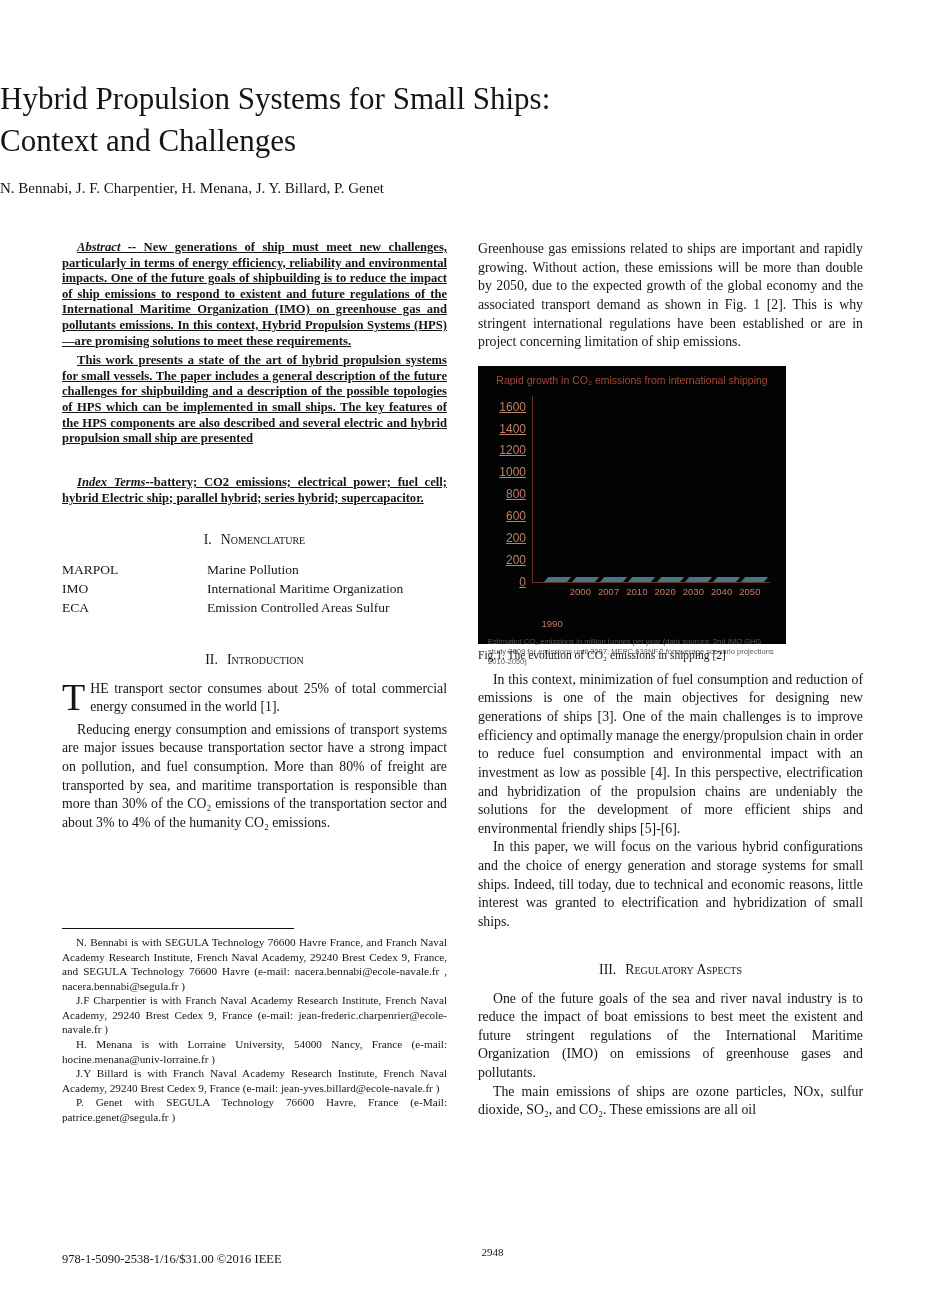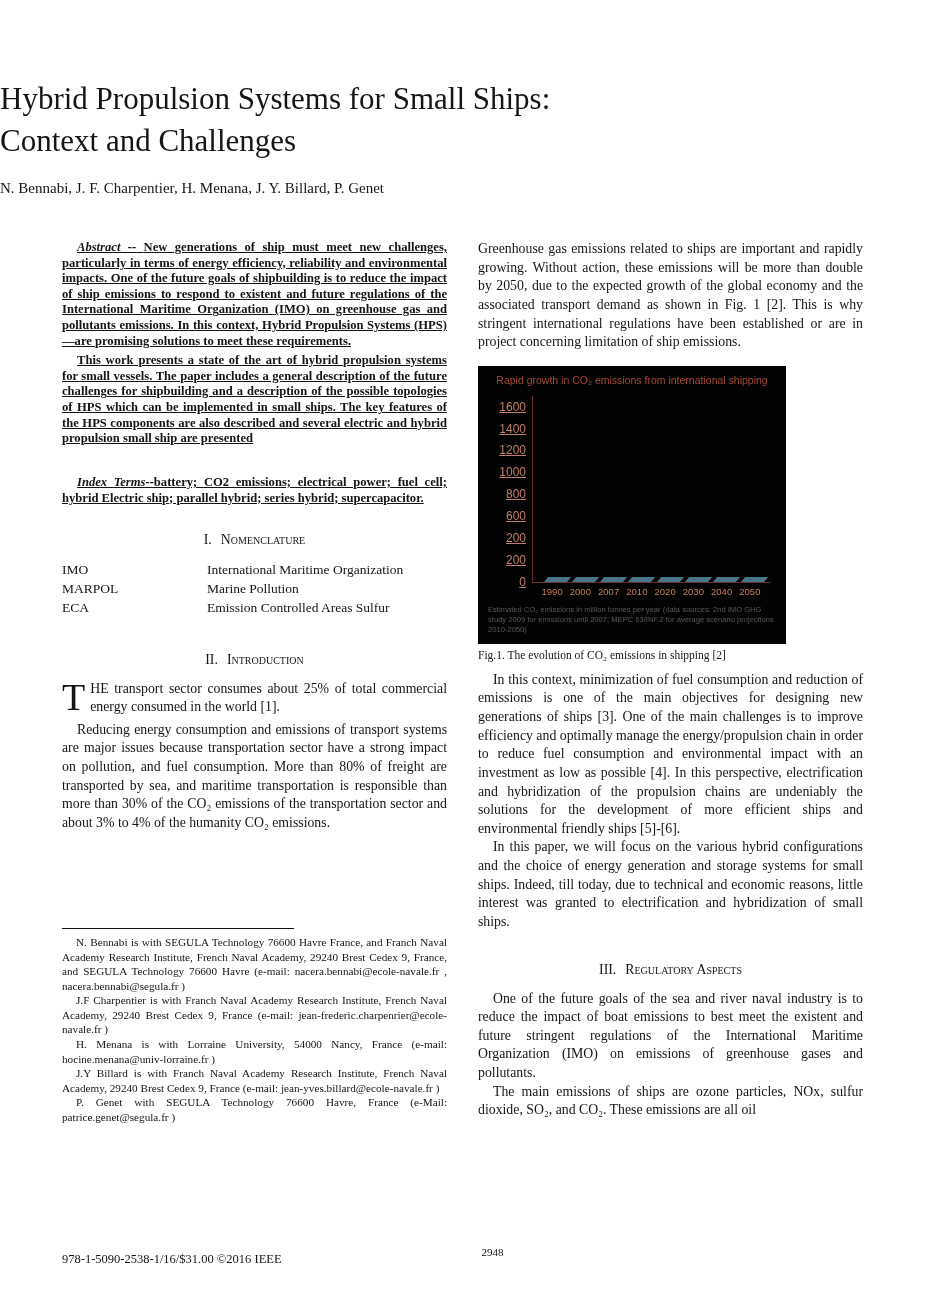--- a/index.html
+++ b/index.html
@@ -74,26 +74,26 @@
 
   <div class="col col-left">
     <p class="abstract-text first"><span class="lead-italic">Abstract --</span> <span>New generations of ship must meet new challenges, particularly in terms of energy efficiency, reliability and environmental impacts. One of the future goals of shipbuilding is to reduce the impact of ship emissions to respond to existent and future regulations of the International Maritime Organization (IMO) on greenhouse gas and pollutants emissions.  In this context, Hybrid Propulsion Systems (HPS)—are promising solutions to meet these requirements.</span></p>
     <p class="abstract-text" style="text-indent:15px; margin-top:4px;">This work presents a state of the art of hybrid propulsion systems for small vessels. The paper includes a general description of the future challenges for shipbuilding and a description of the possible topologies of HPS which can be implemented in small ships. The key features of the HPS components are also described and several electric and hybrid propulsion small ship are presented</p>
 
     <p class="abstract-text index-terms" style="text-indent:15px;"><span class="lead-italic">Index Terms--</span><span>battery; CO2 emissions; electrical power; fuel cell; hybrid Electric ship; parallel hybrid; series hybrid; supercapacitor.</span></p>
 
     <div class="heading"><span class="num">I.</span><span class="sc">Nomenclature</span></div>
 
     <div class="nomenclature-row">
+      <span class="term">MARPOL</span>
+      <span class="def">Marine Pollution</span>
+    </div>
+    <div class="nomenclature-row">
       <span class="term">IMO</span>
       <span class="def">International Maritime Organization</span>
-    </div>
-    <div class="nomenclature-row">
-      <span class="term">MARPOL</span>
-      <span class="def">Marine Pollution</span>
     </div>
     <div class="nomenclature-row">
       <span class="term">ECA</span>
       <span class="def">Emission Controlled Areas Sulfur</span>
     </div>
 
     <div class="heading" style="margin-top:34px;"><span class="num">II.</span><span class="sc">Introduction</span></div>
 
     <p class="body-text"><span class="dropcap">T</span><span>HE transport sector consumes about 25% of total commercial energy consumed in the world [1].</span></p>
     <p class="body-text indent" style="margin-top:4px; clear:left;">Reducing energy consumption and emissions of transport systems are major issues because transportation sector have a strong impact on pollution, and fuel consumption. More than 80% of freight are transported by sea, and maritime transportation is responsible than more than 30% of the CO₂ emissions of the transportation sector and about 3% to 4% of the humanity CO₂ emissions.</p>
@@ -147,21 +147,21 @@
               </div>
               <div class="bar-slot">
                 <div class="bar" style="height: 77.0588%; background: rgb(44, 79, 94);"></div>
               </div>
               <div class="bar-slot">
                 <div class="bar" style="height: 94.1176%; background: rgb(44, 79, 94);"></div>
               </div>
             </div>
         </div>
         <div class="chart-xticks">
-            <div class="xtick" style="color: rgb(192, 128, 104);">1990</div>
+            <div class="xtick" style="color: rgb(192, 128, 104); margin-top: 32px;">1990</div>
             <div class="xtick" style="color: rgb(192, 128, 104);">2000</div>
             <div class="xtick" style="color: rgb(192, 128, 104);">2007</div>
             <div class="xtick" style="color: rgb(192, 128, 104);">2010</div>
             <div class="xtick" style="color: rgb(192, 128, 104);">2020</div>
             <div class="xtick" style="color: rgb(192, 128, 104);">2030</div>
             <div class="xtick" style="color: rgb(192, 128, 104);">2040</div>
             <div class="xtick" style="color: rgb(192, 128, 104);">2050</div>
           </div>
         <div class="chart-source">Estimated CO₂ emissions in million tonnes per year (data sources: 2nd IMO GHG study 2009 for emissions until 2007; MEPC 63/INF.2 for average scenario projections 2010-2050)</div>
       </div>

